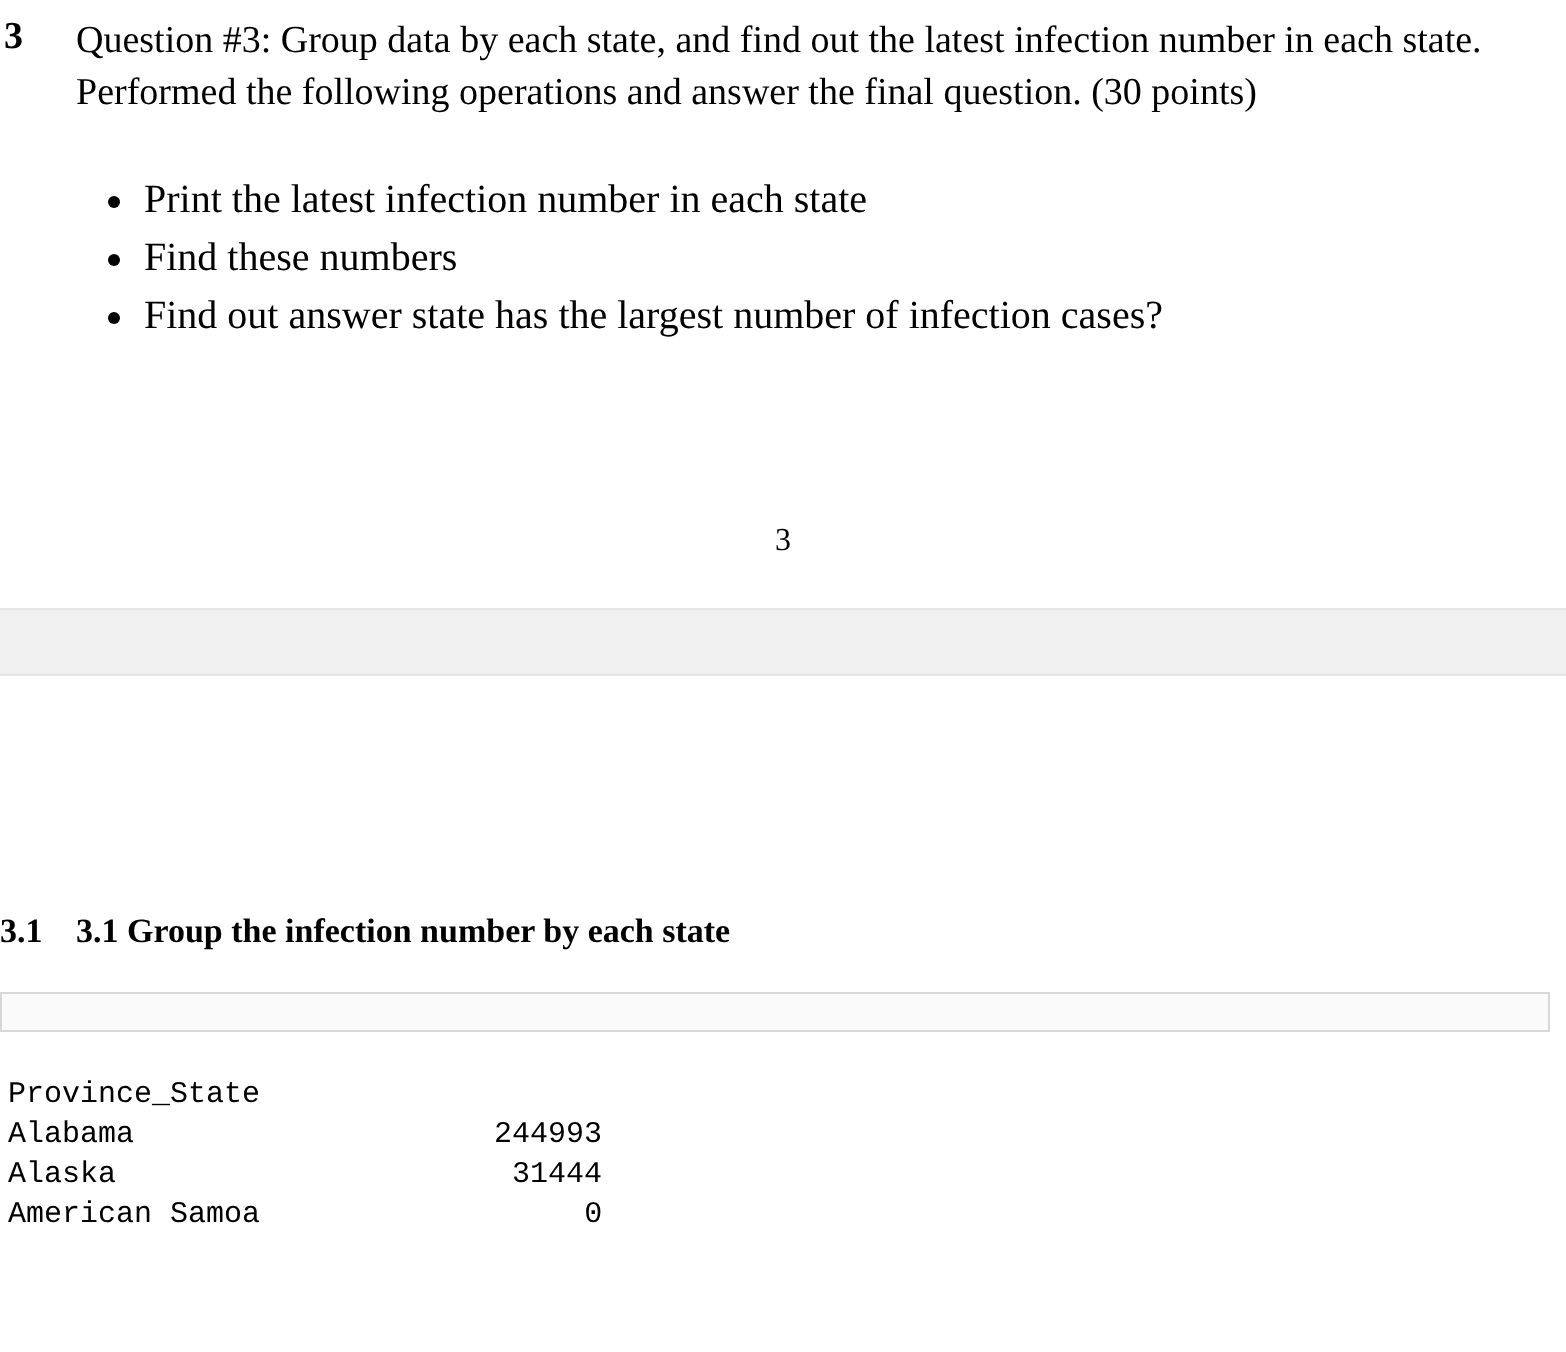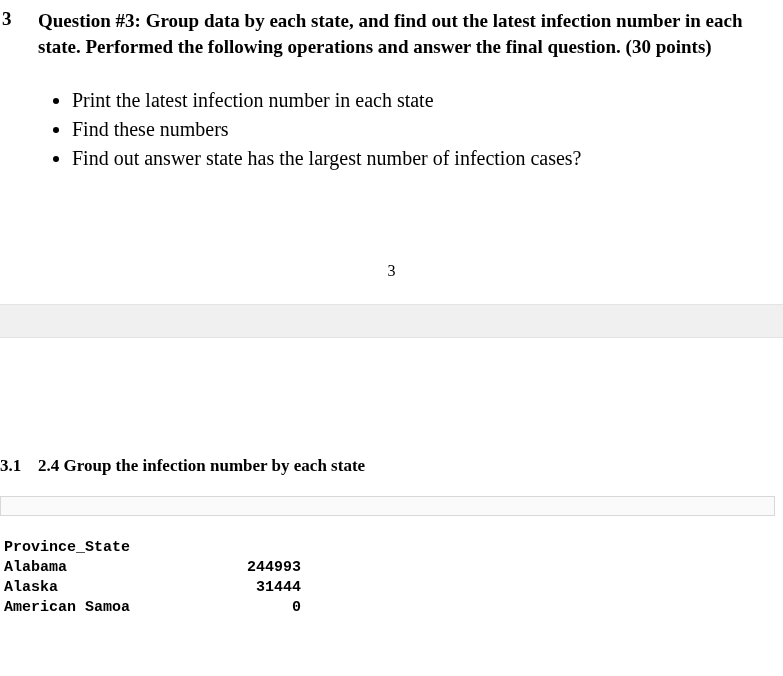--- a/index.html
+++ b/index.html
@@ -19,21 +19,21 @@
       padding: 8px 0 0 0;
     }
     .section-number {
       font-weight: bold;
       font-size: 19px;
       width: 38px;
       flex-shrink: 0;
       padding-left: 2px;
     }
     .section-title {
-      font-weight: bold;
+      font-weight: normal;
       font-size: 19px;
       line-height: 1.35;
       padding-right: 4px;
     }
     .bullet-list {
       list-style: disc;
       margin: 28px 0 0 72px;
       font-size: 20px;
     }
     .bullet-list li {
@@ -74,21 +74,20 @@
       height: 20px;
       margin: 9px 0 0 0;
       width: 99%;
     }
     .data-output {
       font-family: 'Courier New', Courier, monospace;
       font-size: 15px;
       white-space: pre;
       margin: 22px 0 0 4px;
       line-height: 1.32;
-      font-weight: bold;
     }
   </style>
 </head>
 <body>
 
 <div class="section-header">
   <div class="section-number">3</div>
   <div class="section-title">Question #3: Group data by each state, and find out the latest infection number in each state. Performed the following operations and answer the final question. (30 points)</div>
 </div>
 
@@ -97,21 +96,21 @@
   <li>Find these numbers</li>
   <li>Find out answer state has the largest number of infection cases?</li>
 </ul>
 
 <div class="page-number">3</div>
 
 <div class="divider-band"></div>
 
 <div class="subsection-header">
   <div class="subsection-number">3.1</div>
-  <div class="subsection-title">2.4 Group the infection number by each state</div>
+  <div class="subsection-title">3.1 Group the infection number by each state</div>
 </div>
 
 <div class="empty-cell"></div>
 
 <div class="data-output"><span>Province_State</span>
 <span><span>Alabama</span>                    <span>244993</span></span>
 <span><span>Alaska</span>                     <span> 31444</span></span>
 <span><span>American Samoa</span>             <span>     0</span></span></div>
 
 </body></html>

